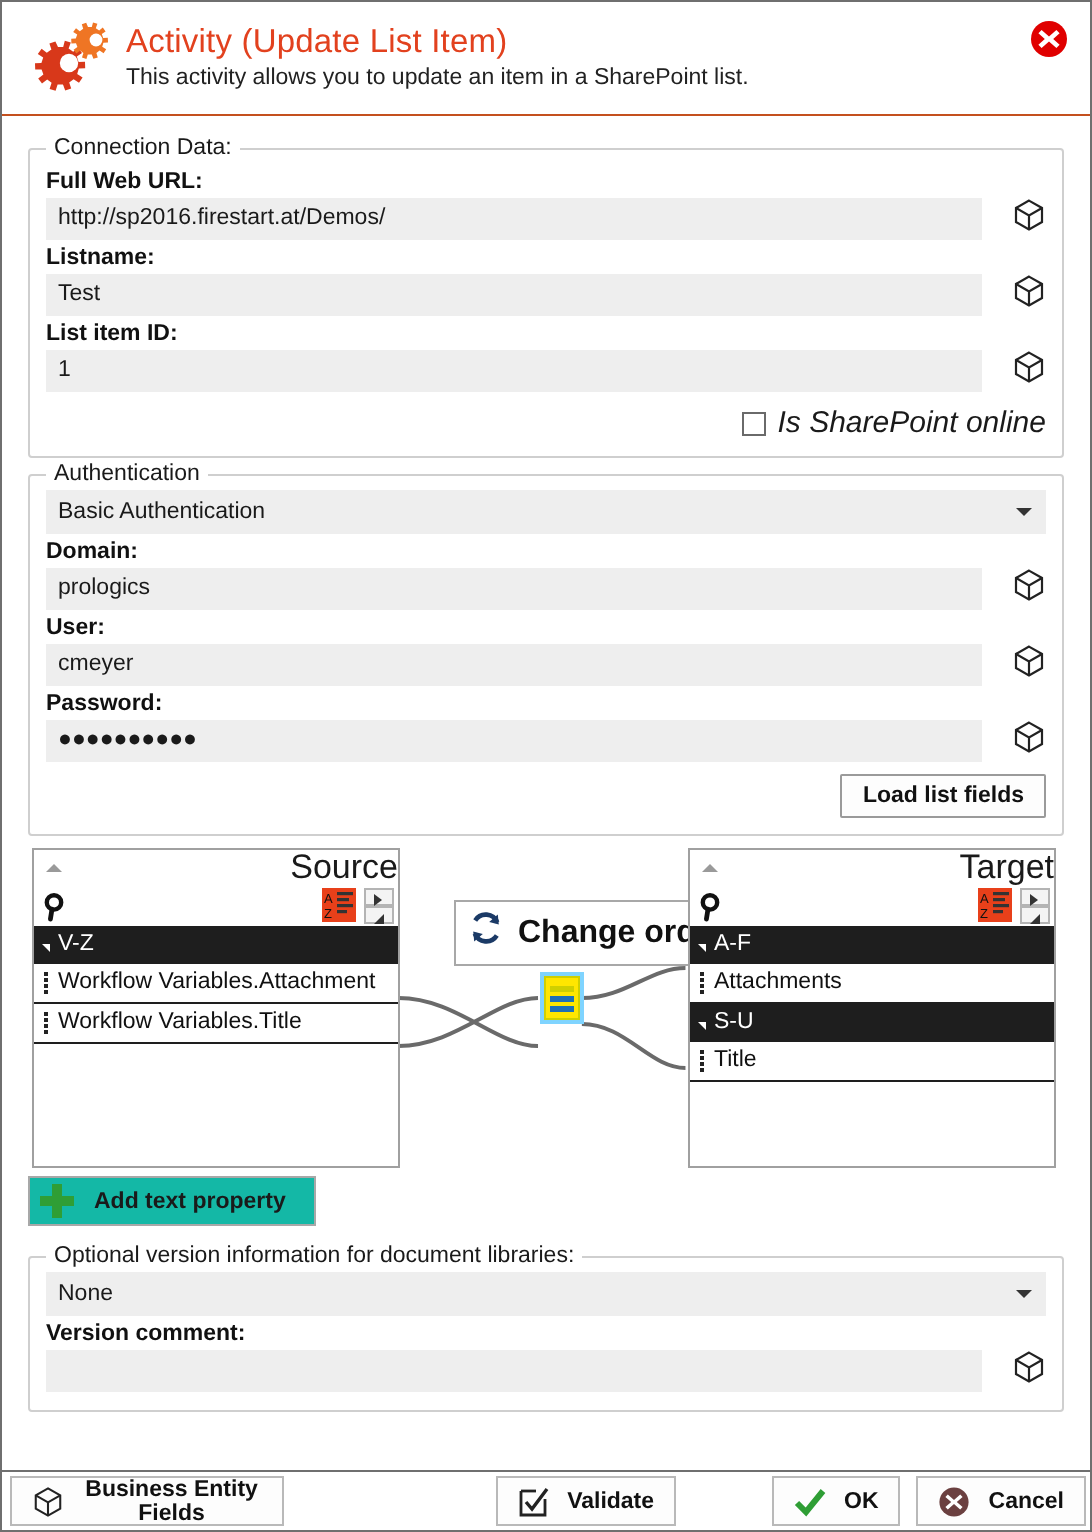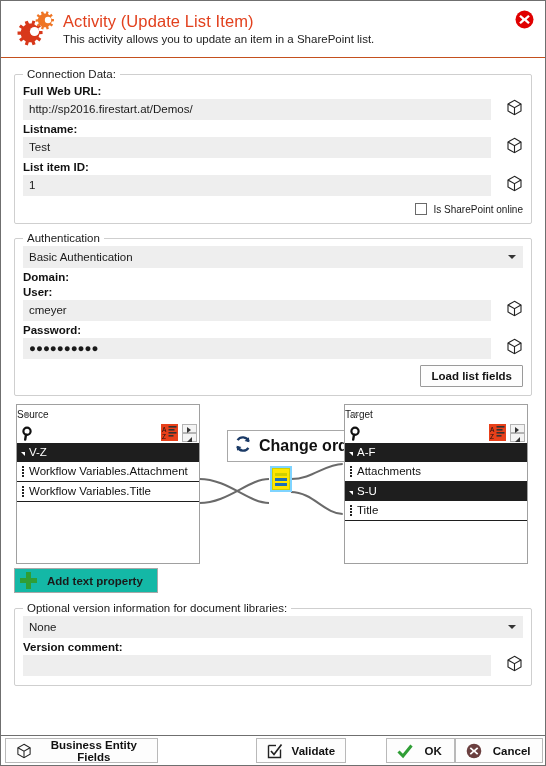--- a/index.html
+++ b/index.html
@@ -41,21 +41,21 @@
   }
   
   .content{
     flex:1 1 auto;box-sizing:border-box;
     padding:10px 13px 0 13px;
     background:#fff;
     position:relative;
   }
   fieldset.group{
     border:1px solid #cfcfcf;border-radius:2px;
-    margin:0 0 8px 0;padding:2px 8px 8px 8px;
+    margin:0 0 2px 0;padding:2px 8px 8px 8px;
     box-sizing:border-box;
   }
   fieldset.group > legend{
     padding:0 4px;font-size:11.5px;color:#1a1a1a;
   }
   .field-label{font-size:11.5px;color:#111;margin:3px 0 2px 0;font-weight:700;}
   .input-row{display:flex;align-items:flex-start;gap:15px;margin-bottom:1px;}
   .txtbox{
     flex:1 1 auto;height:21px;line-height:21px;
     background:#eeeeee;border:none;box-sizing:border-box;
@@ -63,21 +63,21 @@
     font-family:"Liberation Sans", sans-serif;
     border-bottom:1px solid #eeeeee;
     outline:none;
   }
   .cube{flex:0 0 17px;width:17px;height:17px;cursor:pointer;}
   .chk-row{display:flex;justify-content:flex-end;align-items:center;gap:6px;margin-top:7px;}
   .chkbox{
     width:12px;height:12px;border:1px solid #6a6a6a;background:#fff;
     box-sizing:border-box;cursor:pointer;
   }
-  .chk-label{font-size:10px;}
+  .chk-label{font-size:15px;font-style:italic;}
   .combo{
     position:relative;height:22px;background:#eeeeee;
     display:flex;align-items:center;padding:0 20px 0 6px;
     font-size:11.5px;cursor:pointer;margin-bottom:1px;
   }
   .combo .caret{
     position:absolute;right:7px;top:9px;
     width:0;height:0;border-left:4px solid transparent;border-right:4px solid transparent;
     border-top:4.5px solid #333;
   }
@@ -92,22 +92,22 @@
   .map-area{
     position:relative;height:160px;margin-top:6px;
   }
   .panel{
     position:absolute;top:0;width:184px;height:160px;
     border:1px solid #a0a0a0;background:#fff;box-sizing:border-box;
   }
   .panel.source{left:2px;}
   .panel.target{left:330px;}
   .panel-head{
-    height:18px;position:relative;display:flex;align-items:center;justify-content:flex-start;
-    font-size:10px;
+    height:18px;position:relative;display:flex;align-items:center;justify-content:flex-end;
+    font-size:17px;
   }
   .panel-head .tri{
     position:absolute;left:6px;top:7px;width:0;height:0;
     border-left:4px solid transparent;border-right:4px solid transparent;
     border-bottom:4px solid #9a9a9a;
   }
   .panel-toolbar{
     height:20px;position:relative;display:flex;align-items:center;
     padding:0 2px 0 4px;
   }
@@ -174,21 +174,21 @@
   .addprop span{font-size:11.5px;font-weight:700;}
   .plus{width:17px;height:17px;position:relative;flex:0 0 17px;}
   .plus i{position:absolute;background:#2f9e35;}
   .plus i.h{left:0;top:6px;width:17px;height:5px;}
   .plus i.v{left:6px;top:0;width:5px;height:17px;}
   
   .footer{
     flex:0 0 30px;height:30px;box-sizing:border-box;
     border-top:1px solid #6f6f6f;
     background:#fff;display:flex;align-items:center;padding:0 2px;
-    gap:0;
+    gap:8px;
   }
   .fbtn{
     border:1px solid #b9b9b9;background:#fdfdfd;height:25px;
     display:flex;align-items:center;gap:9px;padding:0 10px;cursor:pointer;
     font-size:11.5px;font-weight:700;color:#111;box-sizing:border-box;
   }
   .fbtn.bef{width:177px;margin-left:2px;}
   .fbtn.val{width:95px;margin-left:98px;}
   .fbtn.ok{width:78px;margin-left:40px;}
   .fbtn.cancel{width:100px;}
@@ -273,20 +273,29 @@
     
     <fieldset class="group">
       <legend>Authentication</legend>
 
       <div class="combo">
         <span>Basic Authentication</span>
         <span class="caret"></span>
       </div>
 
       <div class="field-label">Domain:</div>
+      <div class="input-row">
+        <input class="txtbox" value="prologics" style="">
+        <span class="cube">
+          <svg viewBox="0 0 17 17" width="17" height="17">
+              <path d="M8.5 1.3 L15 5 L15 12 L8.5 15.7 L2 12 L2 5 Z" fill="none" stroke="#222" stroke-width="1.1"></path>
+              <path d="M2 5 L8.5 8.7 L15 5 M8.5 8.7 L8.5 15.7" fill="none" stroke="#222" stroke-width="1.1"></path>
+            </svg>
+        </span>
+      </div>
 
       <div class="field-label">User:</div>
       <div class="input-row">
         <input class="txtbox" value="cmeyer" style="">
         <span class="cube">
           <svg viewBox="0 0 17 17" width="17" height="17">
               <path d="M8.5 1.3 L15 5 L15 12 L8.5 15.7 L2 12 L2 5 Z" fill="none" stroke="#222" stroke-width="1.1"></path>
               <path d="M2 5 L8.5 8.7 L15 5 M8.5 8.7 L8.5 15.7" fill="none" stroke="#222" stroke-width="1.1"></path>
             </svg>
         </span>

